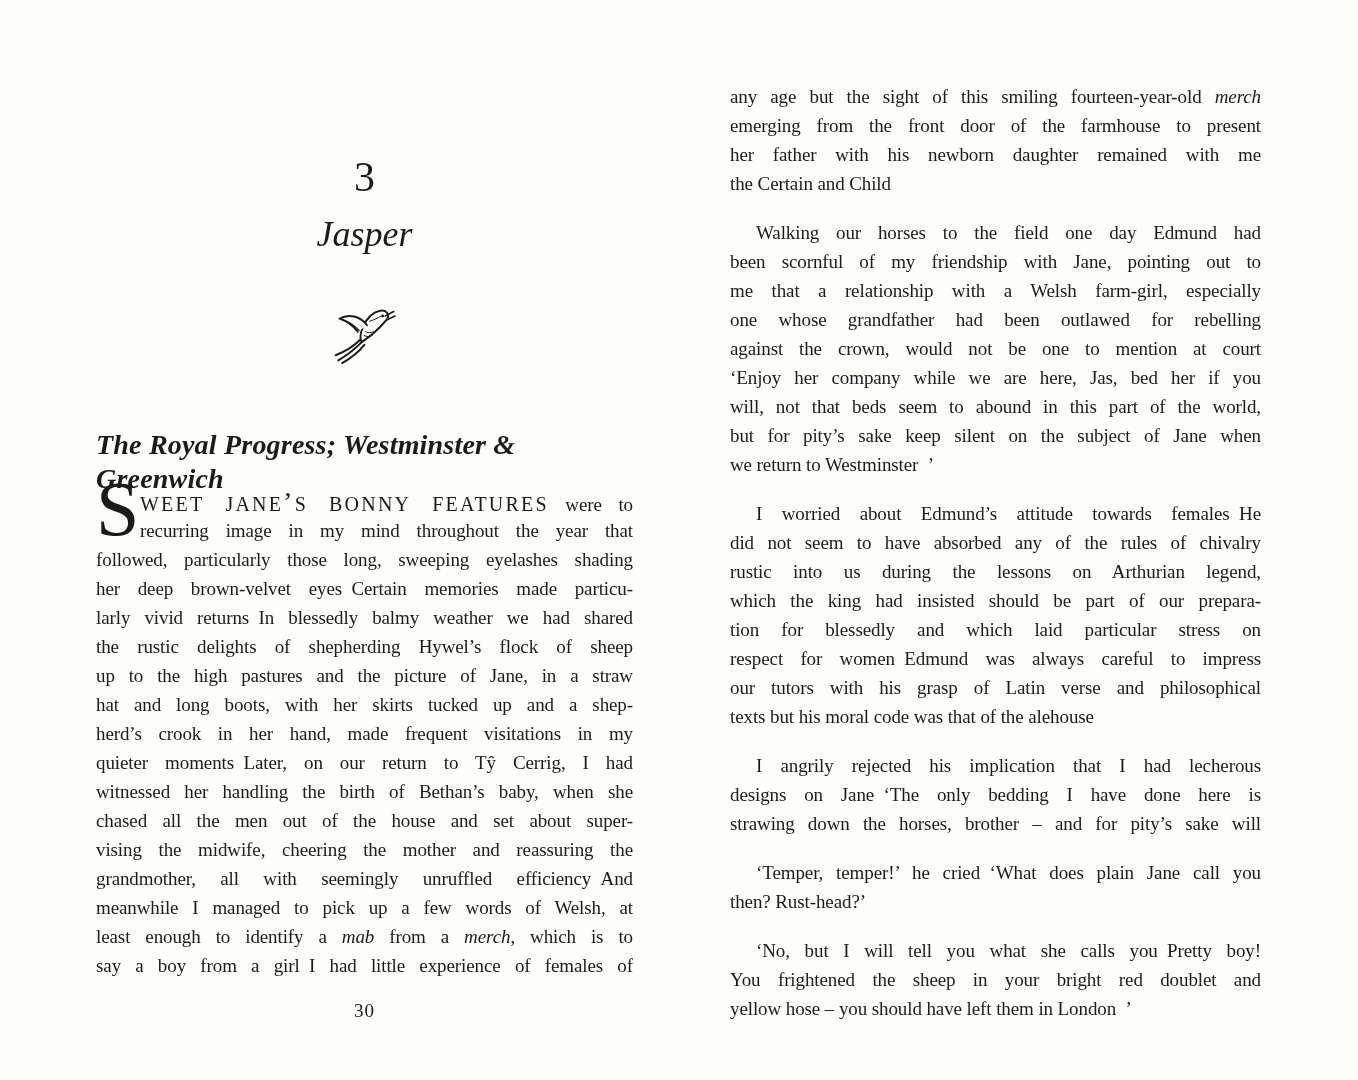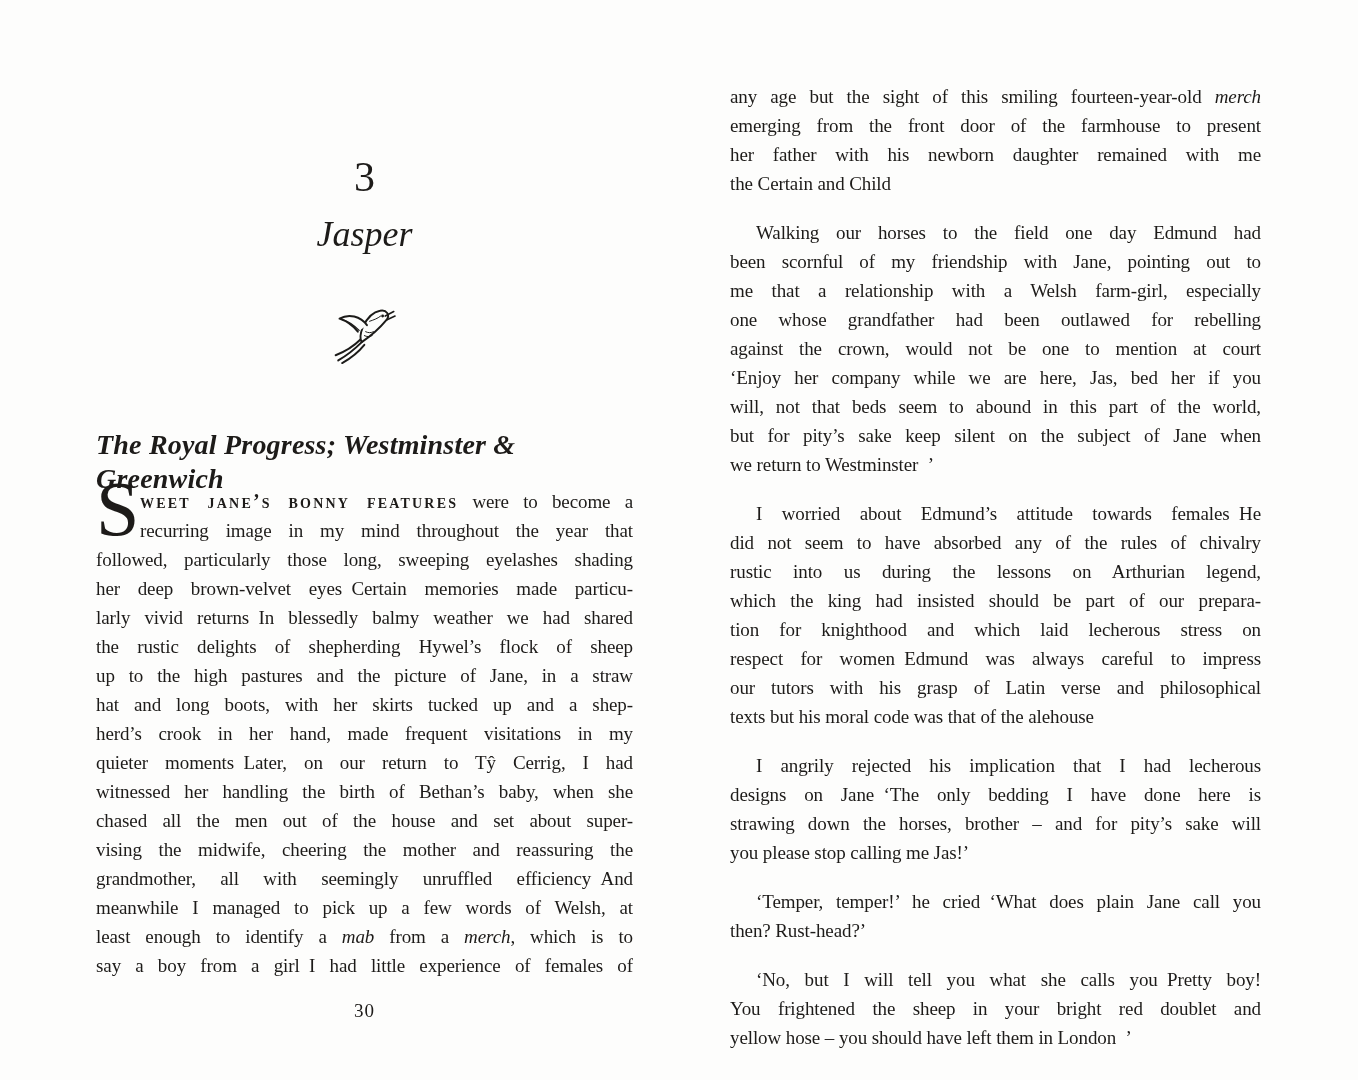--- a/index.html
+++ b/index.html
@@ -43,21 +43,21 @@
     text-align: justify; text-align-last: justify; text-justify: inter-word;
   }
   .line.last   { text-align-last: left; }
   .line.indent { text-indent: 26px; margin-top: 20px; }
   .line.pl     { padding-left: 44px; }
 
   .dropcap {
     position: absolute; top: -7px; left: 0;
     font-size: 78px; line-height: 57px; letter-spacing: 0;
   }
-  .sc { font-variant: small-caps; letter-spacing: 2.2px; font-size: 20px; font-weight: bold; }
+  .sc { font-variant: small-caps; letter-spacing: 2.2px; font-size: 28px; }
   .line i { font-style: italic; }
 
   .page-num {
     position: absolute; top: 1000px; left: 0; width: 100%;
     text-align: center; font-size: 19px; letter-spacing: 1px;
   }
 </style>
 </head>
 <body>
 
@@ -127,28 +127,27 @@
         <div class="line">one whose grandfather had been outlawed for rebelling</div>
         <div class="line">against the crown, would not be one to mention at court</div>
         <div class="line">‘Enjoy her company while we are here, Jas, bed her if you</div>
         <div class="line">will, not that beds seem to abound in this part of the world,</div>
         <div class="line">but for pity’s sake keep silent on the subject of Jane when</div>
         <div class="line last">we return to Westminster ’</div>
         <div class="line indent">I worried about Edmund’s attitude towards females He</div>
         <div class="line">did not seem to have absorbed any of the rules of chivalry</div>
         <div class="line">rustic into us during the lessons on Arthurian legend,</div>
         <div class="line">which the king had insisted should be part of our prepara-</div>
-        <div class="line">tion for knighthood and which laid lecherous stress on</div>
+        <div class="line">tion for blessedly and which laid particular stress on</div>
         <div class="line">respect for women Edmund was always careful to impress</div>
         <div class="line">our tutors with his grasp of Latin verse and philosophical</div>
         <div class="line last">texts but his moral code was that of the alehouse</div>
         <div class="line indent">I angrily rejected his implication that I had lecherous</div>
         <div class="line">designs on Jane ‘The only bedding I have done here is</div>
         <div class="line">strawing down the horses, brother – and for pity’s sake will</div>
-        <div class="line last">you please stop calling me Jas!’</div>
         <div class="line indent">‘Temper, temper!’ he cried ‘What does plain Jane call you</div>
         <div class="line last">then? Rust-head?’</div>
         <div class="line indent">‘No, but I will tell you what she calls you Pretty boy!</div>
         <div class="line">You frightened the sheep in your bright red doublet and</div>
         <div class="line last">yellow hose – you should have left them in London ’</div>
       </div>
   </div>
 
 </div>
 

